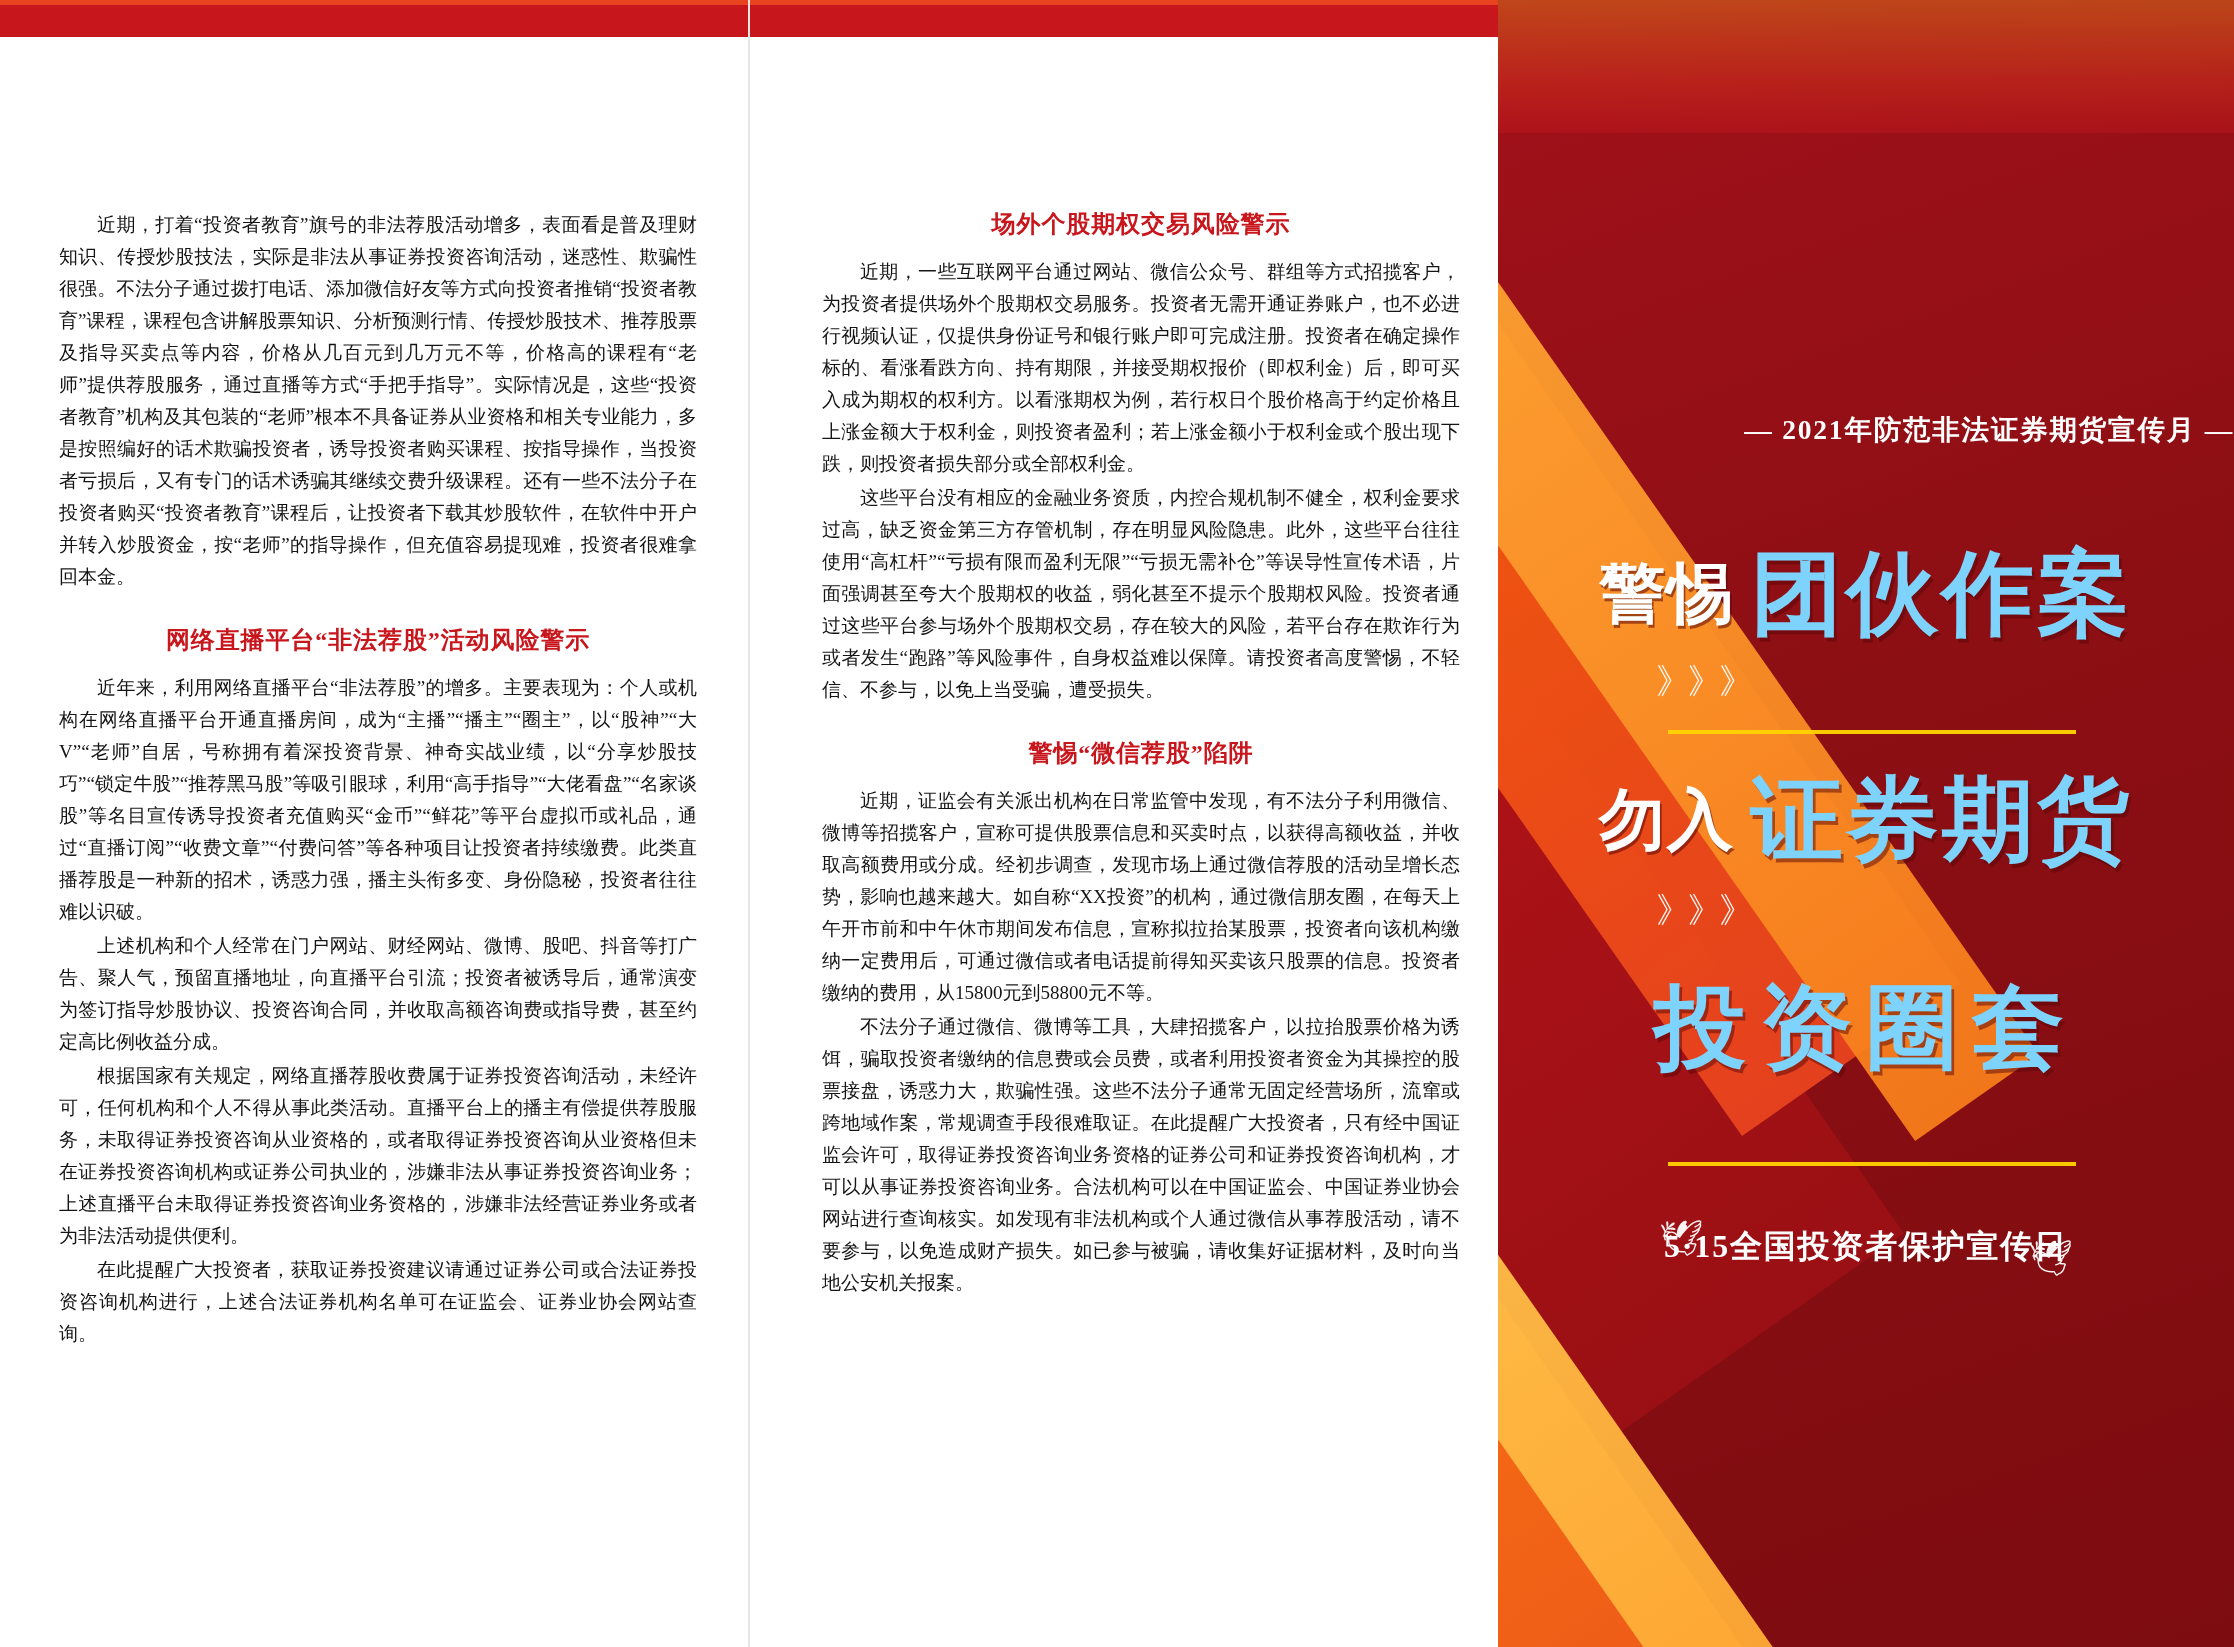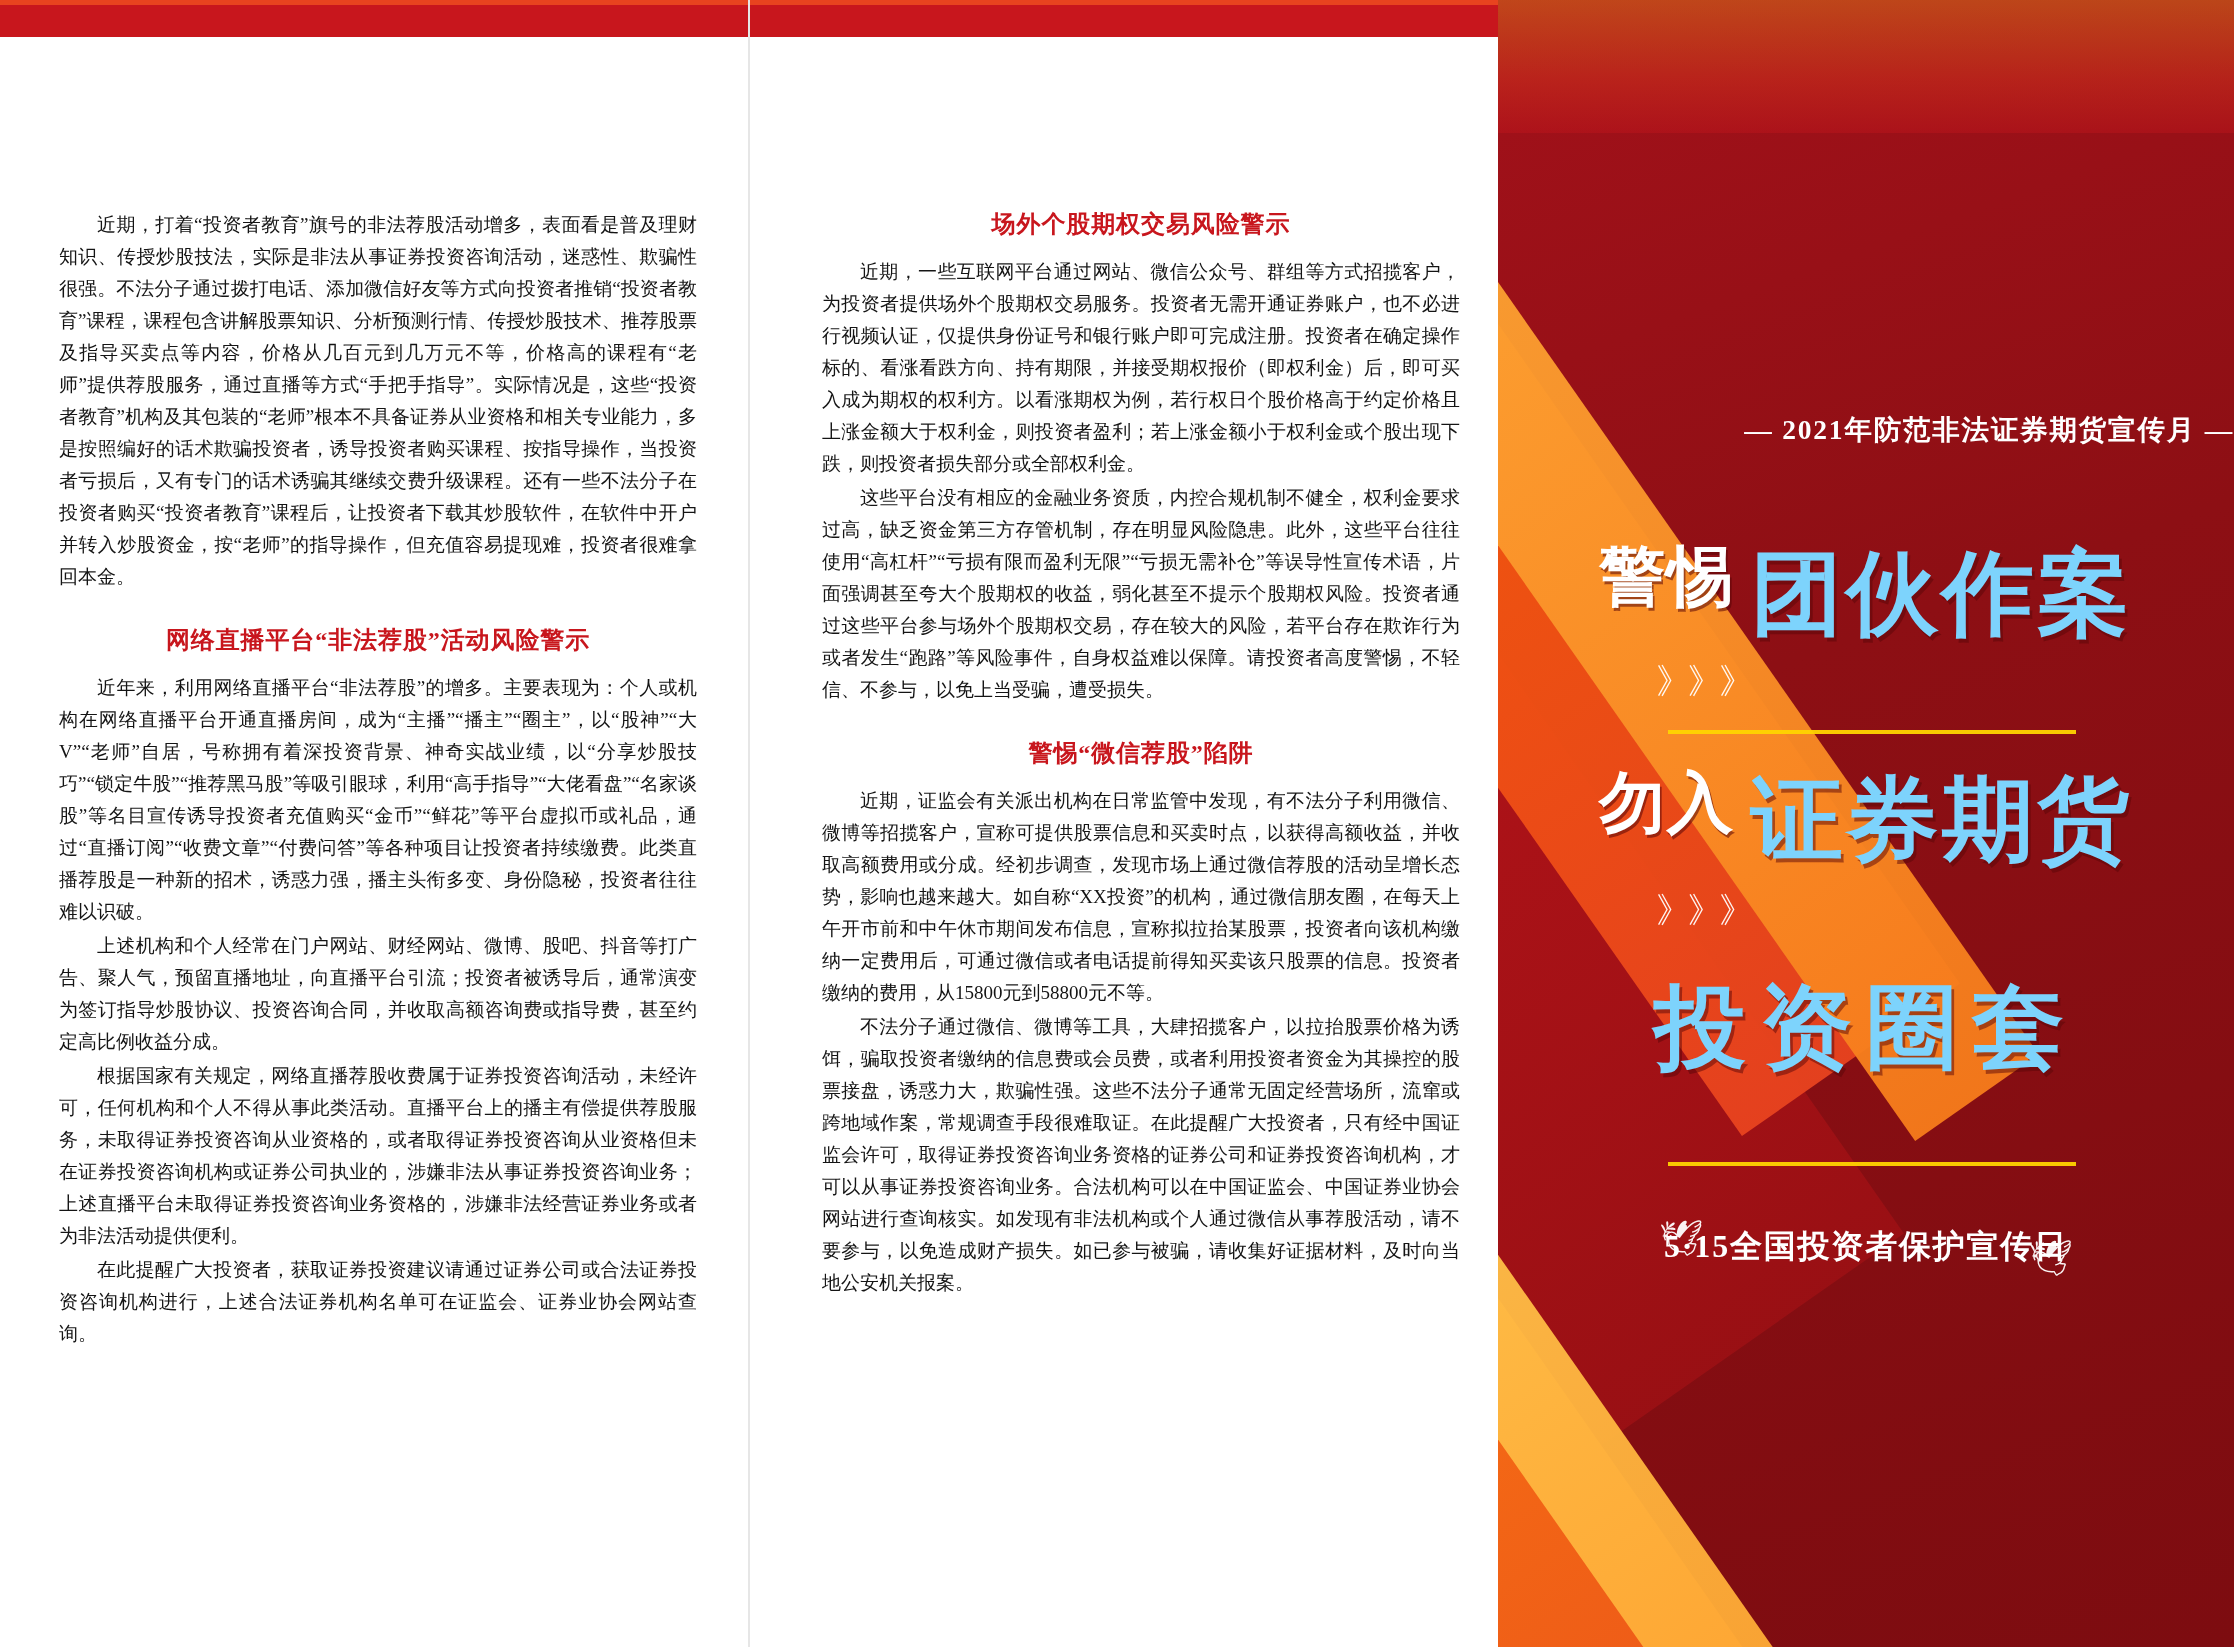--- a/index.html
+++ b/index.html
@@ -127,21 +127,21 @@
     white-space:nowrap;
   }
   .headline{
     position:absolute;left:0;right:0;
     text-align:center;
     white-space:nowrap;
     font-family:"Liberation Serif", serif;
     font-weight:bold;
   }
   .hl-row{
-    display:flex;justify-content:center;gap:16px;
+    display:flex;align-items:center;justify-content:center;gap:16px;
   }
   .hl-white{
     color:#ffffff;font-size:66px;letter-spacing:1.8px;
     text-shadow:1.8px 2.7px 0 rgba(90,6,8,.55);
   }
   .hl-yellow{
     color:#7dd3fc;font-size:92px;letter-spacing:3.5px;
     text-shadow:2.7px 3.5px 0 rgba(90,6,8,.5);
   }
   .hl-yellow.sp{letter-spacing:14px;}

